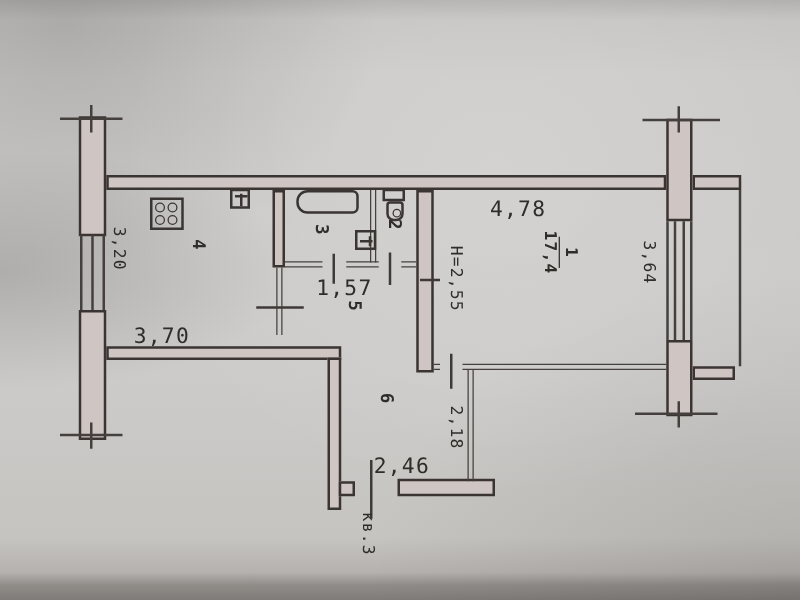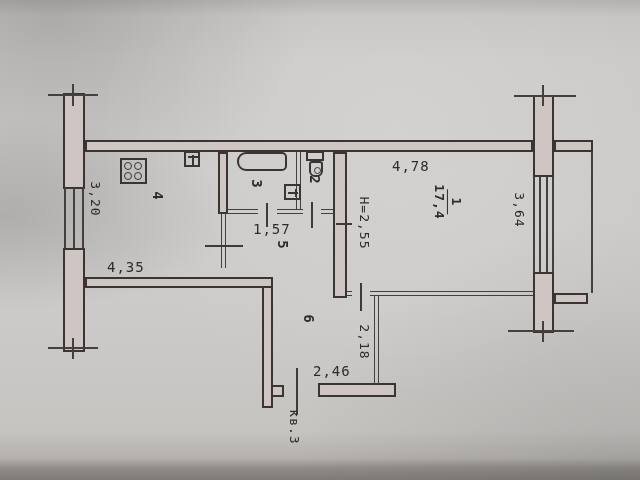--- a/index.html
+++ b/index.html
@@ -15,21 +15,21 @@
     background-color:#c8c6c4;
     font-family:"DejaVu Sans Mono","Liberation Mono",monospace;
   }
   .abs{position:absolute;box-sizing:border-box;}
   .wall{position:absolute;box-sizing:border-box;background:#cfc5c3;border:2px solid #3a3533;}
   .hl{position:absolute;background:#45403d;height:2px;}
   .vl{position:absolute;background:#45403d;width:2px;}
   .dbl-h{position:absolute;box-sizing:border-box;border-top:1.5px solid #45403d;border-bottom:1.5px solid #45403d;height:5px;background:transparent;}
   .dbl-v{position:absolute;box-sizing:border-box;border-left:1.5px solid #45403d;border-right:1.5px solid #45403d;width:5px;background:transparent;}
   .tick{position:absolute;background:#3f3a37;}
-  .htext{position:absolute;color:#2f2c29;font-size:14px;letter-spacing:1px;white-space:nowrap;}
+  .htext{position:absolute;color:#2f2c29;font-size:17px;letter-spacing:1px;white-space:nowrap;}
   .vtext{position:absolute;color:#2f2c29;font-size:13px;letter-spacing:1px;white-space:nowrap;
          transform:translate(-50%,-50%) rotate(90deg);transform-origin:center;}
   .roomnum{font-weight:bold;font-size:14px;}
   .fraction{display:flex;flex-direction:column;align-items:center;font-weight:bold;}
   .fraction .num{border-bottom:1.5px solid #2f2c29;padding:0 8px;line-height:1.15;}
   .fraction .den{padding:1px 2px 0 2px;line-height:1.15;}
   .fix{position:absolute;box-sizing:border-box;border:2px solid #3a3533;background:transparent;}
   .stove-grid{display:grid;grid-template-columns:1fr 1fr;gap:1px;padding:2px;width:100%;height:100%;box-sizing:border-box;}
   .burner{border:1.5px solid #3a3533;border-radius:50%;width:8px;height:8px;box-sizing:border-box;}
 </style>
@@ -122,24 +122,24 @@
   <div class="vtext roomnum" style="left:257px;top:184px;">3</div>
   <div class="vtext roomnum" style="left:315px;top:180px;">2</div>
   <div class="vtext roomnum" style="left:283px;top:245px;">5</div>
   <div class="vtext roomnum" style="left:309px;top:319px;">6</div>
 
   <div class="vtext fraction" style="left:447px;top:202px;">
     <div class="num">1</div>
     <div class="den">17,4</div>
   </div>
 
-  <div class="htext" style="left:107px;top:259px;">4,35</div>
+  <div class="htext" style="left:107px;top:259px;">3,70</div>
   <div class="htext" style="left:253px;top:221px;">1,57</div>
   <div class="htext" style="left:392px;top:158px;">4,78</div>
-  <div class="htext" style="left:313px;top:363px;">2,46</div>
+  <div class="htext" style="left:299px;top:363px;">2,46</div>
 
   <div class="vtext" style="left:95px;top:199px;">3,20</div>
   <div class="vtext" style="left:364px;top:223px;">H=2,55</div>
   <div class="vtext" style="left:519px;top:210px;">3,64</div>
   <div class="vtext" style="left:364px;top:342px;">2,18</div>
   <div class="vtext" style="left:294px;top:427px;">кв.3</div>
 
 </div>
 
 </body></html>

